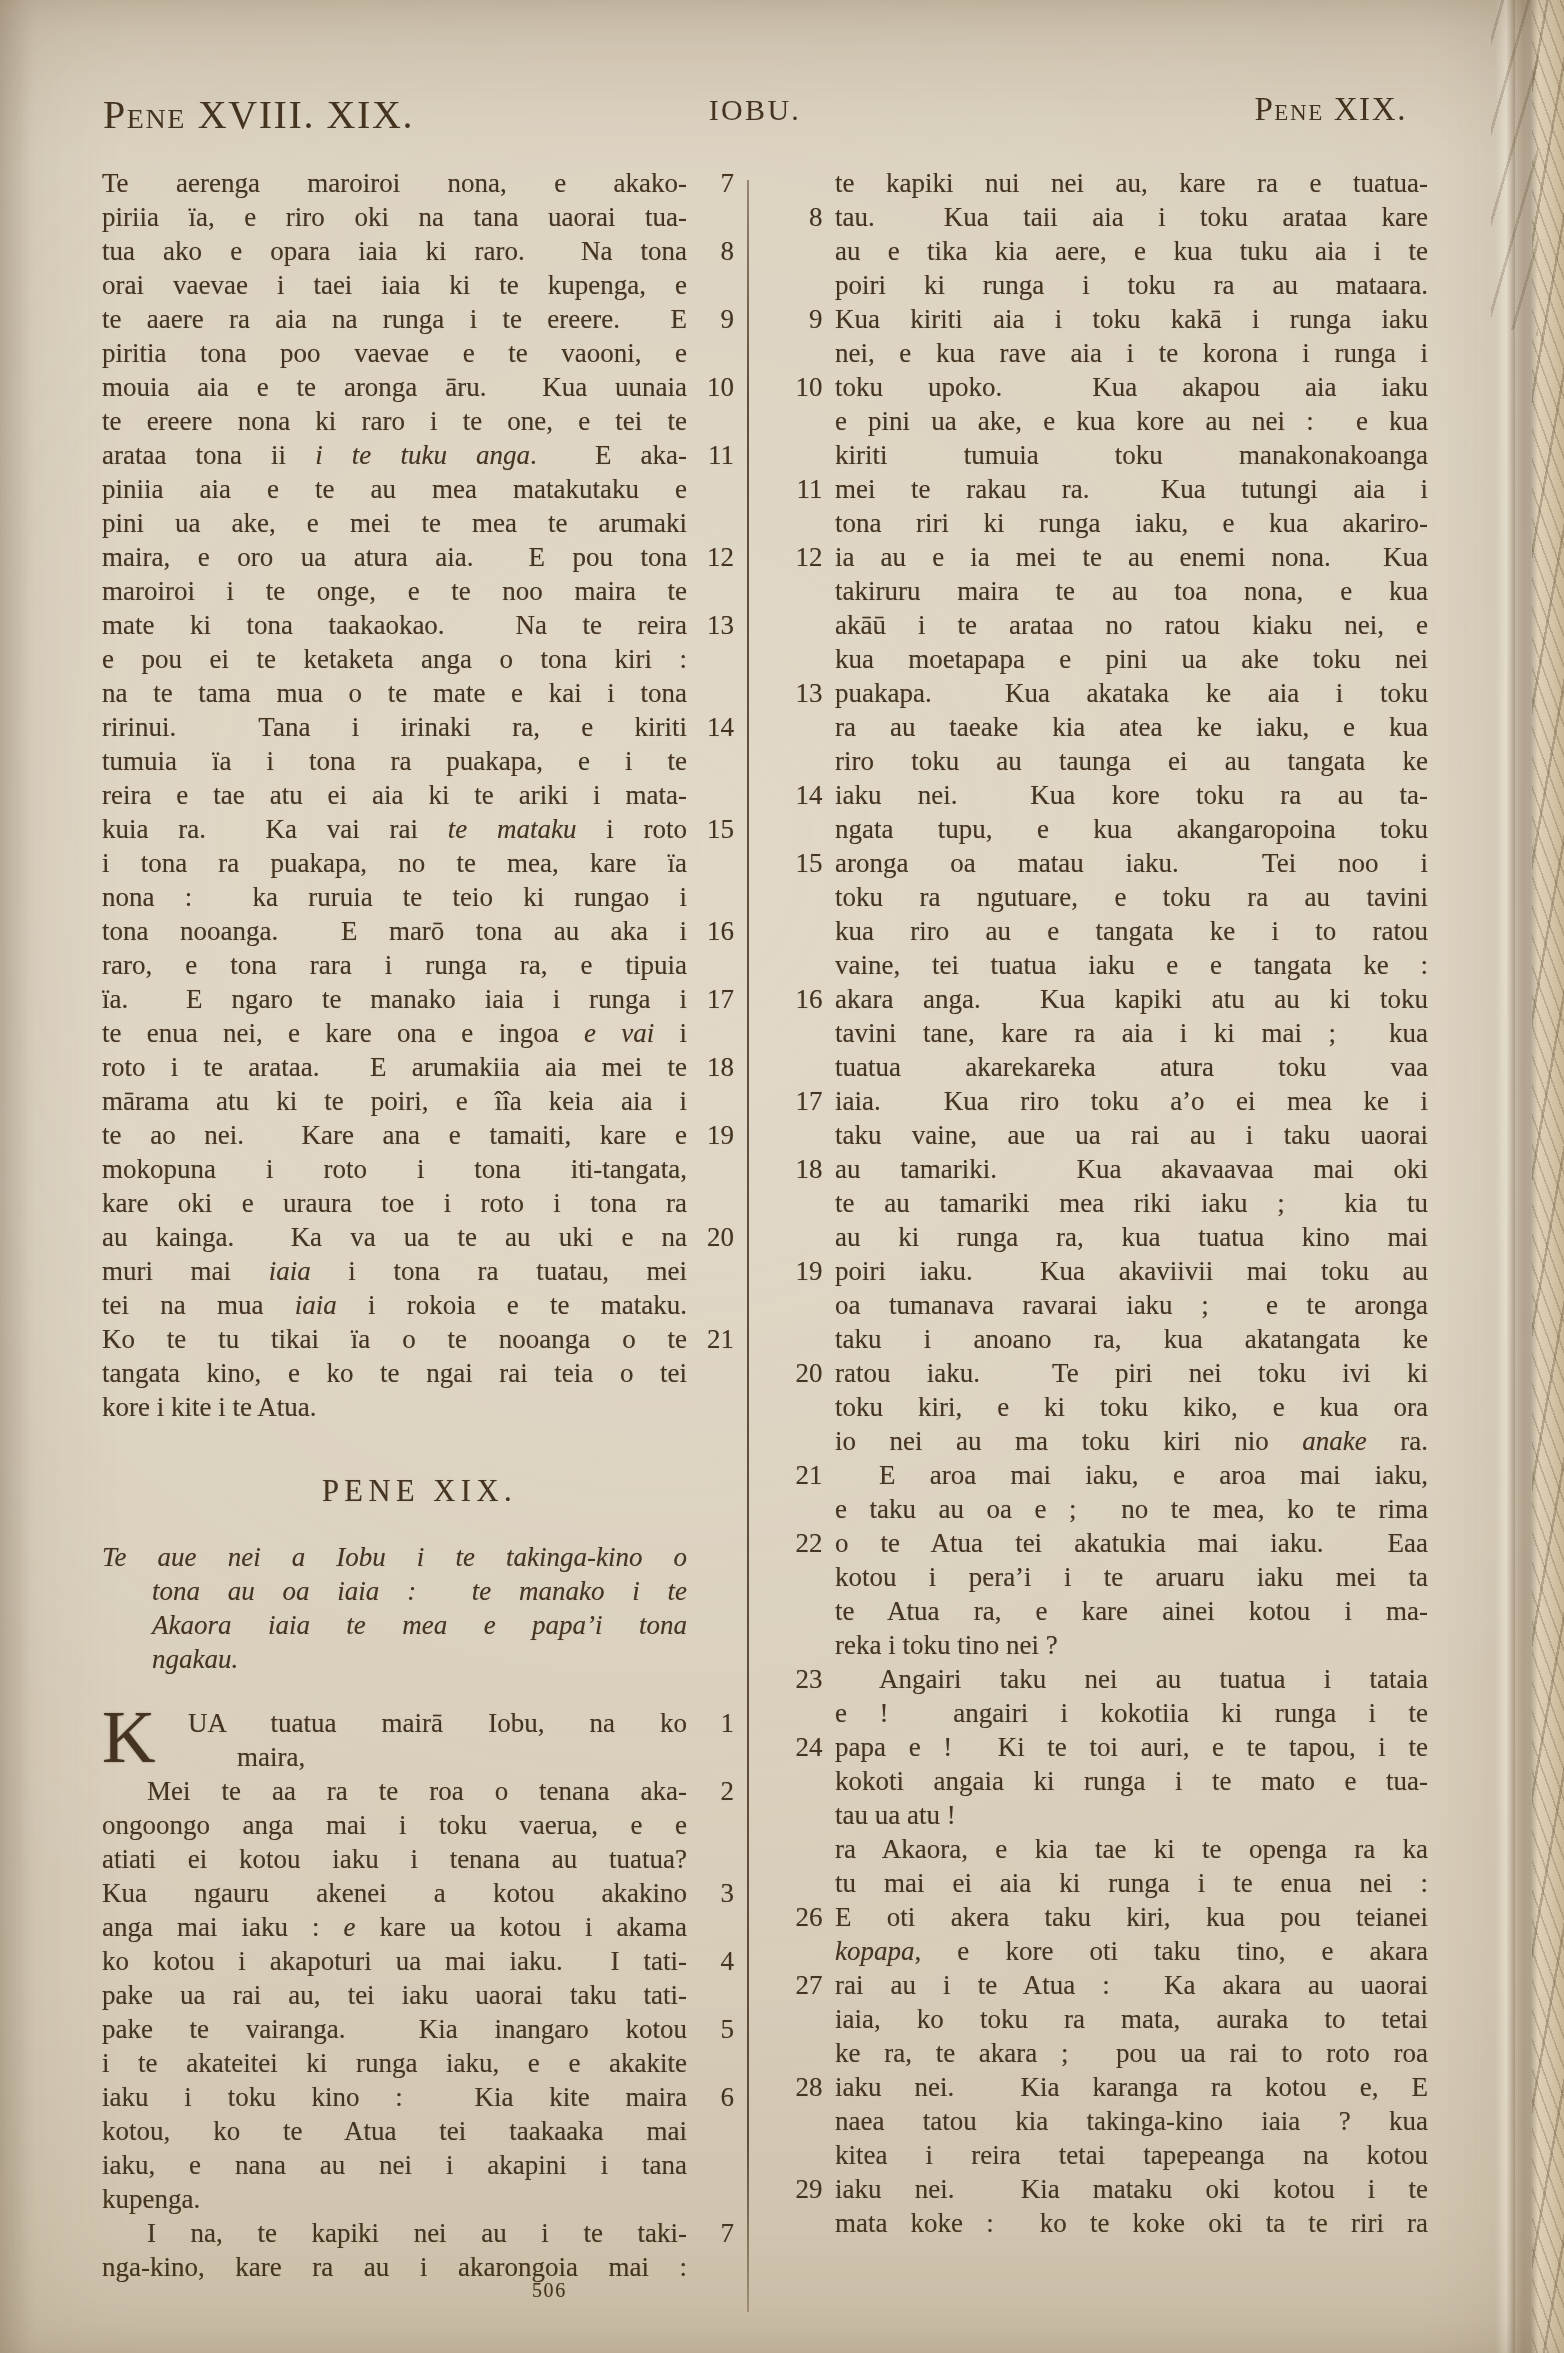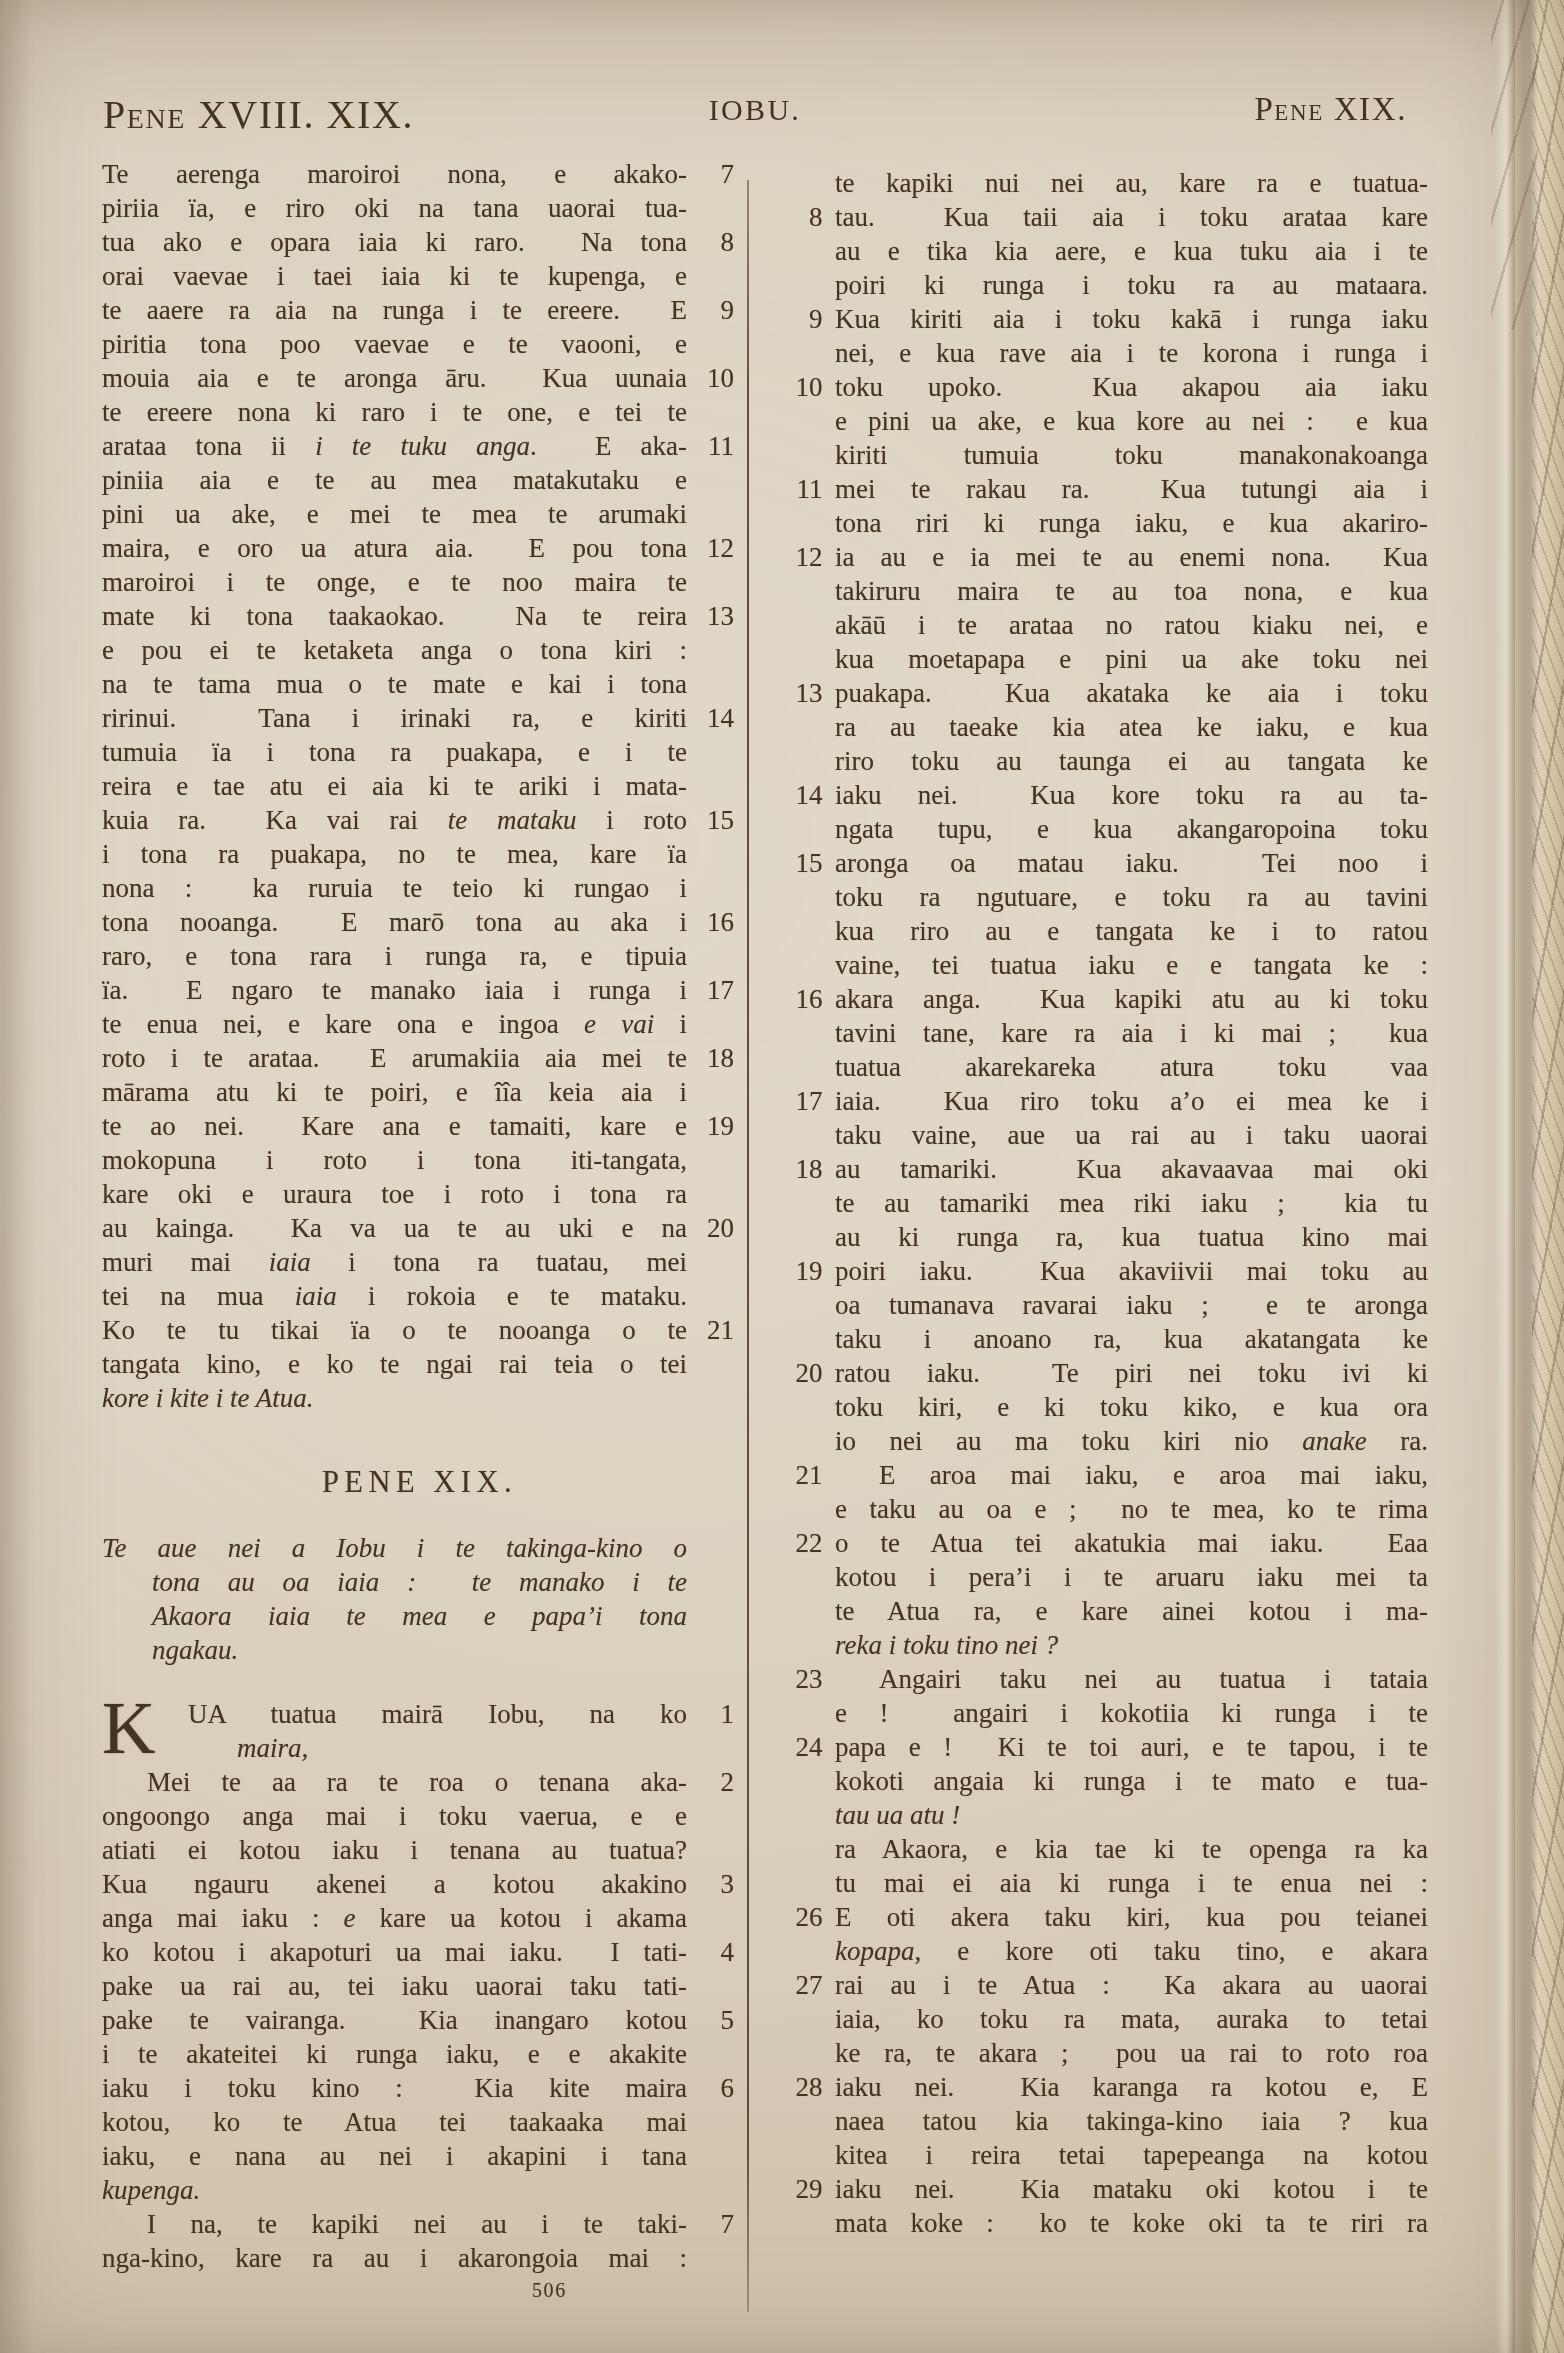--- a/index.html
+++ b/index.html
@@ -18,26 +18,26 @@
   
   .runhead{position:absolute;top:91px;left:103px;right:158px;height:41px;}
   .rh-left{position:absolute;left:0;top:0;font-variant:small-caps;font-size:40px;letter-spacing:1.6px;}
   .rh-center{position:absolute;left:0;right:0;top:1.6px;text-align:center;font-size:30px;letter-spacing:2.3px;}
   .rh-right{position:absolute;right:0;top:0;font-variant:small-caps;font-size:33px;letter-spacing:1.6px;}
   
   .divider{position:absolute;left:747px;top:180px;width:1.6px;height:2132px;
     background:linear-gradient(180deg, rgba(92,70,46,.55), rgba(73,55,35,.85) 10%, rgba(73,55,35,.85) 92%, rgba(92,70,46,.4));}
   
   .col{position:absolute;font-size:27px;}
-  #col-left{left:102px;top:157px;width:635px;}
+  #col-left{left:102px;top:166px;width:635px;}
   #col-right{left:772px;top:166px;width:656px;}
   .line{display:flex;height:34px;}
   .lt{flex:1;line-height:34px;text-align:justify;text-align-last:justify;
       white-space:pre-wrap;text-shadow:0 0 0.8px rgba(62,46,26,.35);}
-  .lt.end{text-align-last:left;font-style:italic;}
+  .lt.end{text-align-last:left;}
   .vnum{line-height:34px;text-shadow:0 0 0.8px rgba(62,46,26,.35);}
   .vr{width:50px;text-align:right;padding-right:3.1px;box-sizing:border-box;}
   .vl{width:63px;text-align:right;padding-right:12.5px;box-sizing:border-box;}
   .it{font-style:italic;}
   
   .chap-head{margin-top:49px;height:36px;line-height:36px;text-align:center;
     font-size:30.5px;letter-spacing:5.5px;text-shadow:0 0 0.8px rgba(62,46,26,.4);}
   #summary{margin-top:31px;}
   #summary .lt{font-style:italic;}
   #c19{margin-top:30px;position:relative;}

